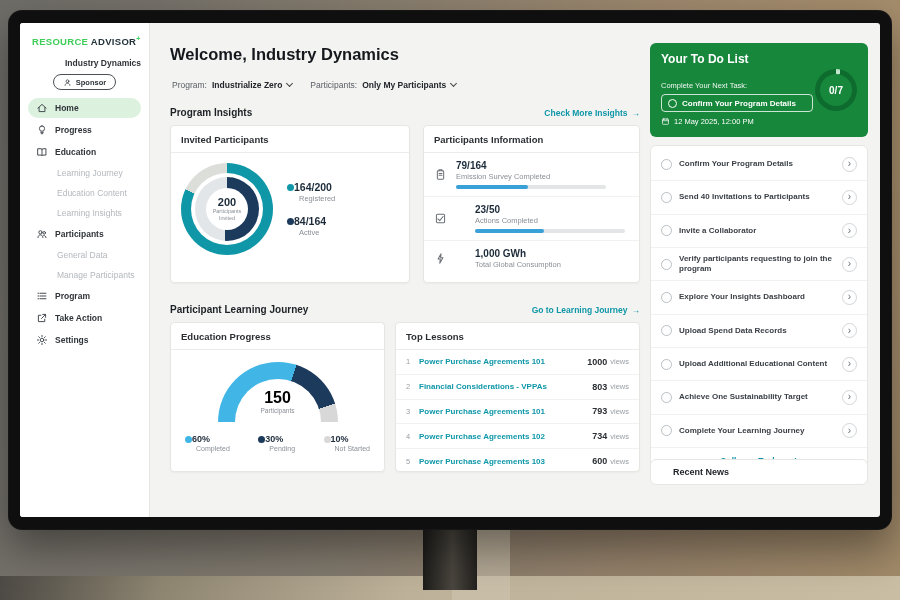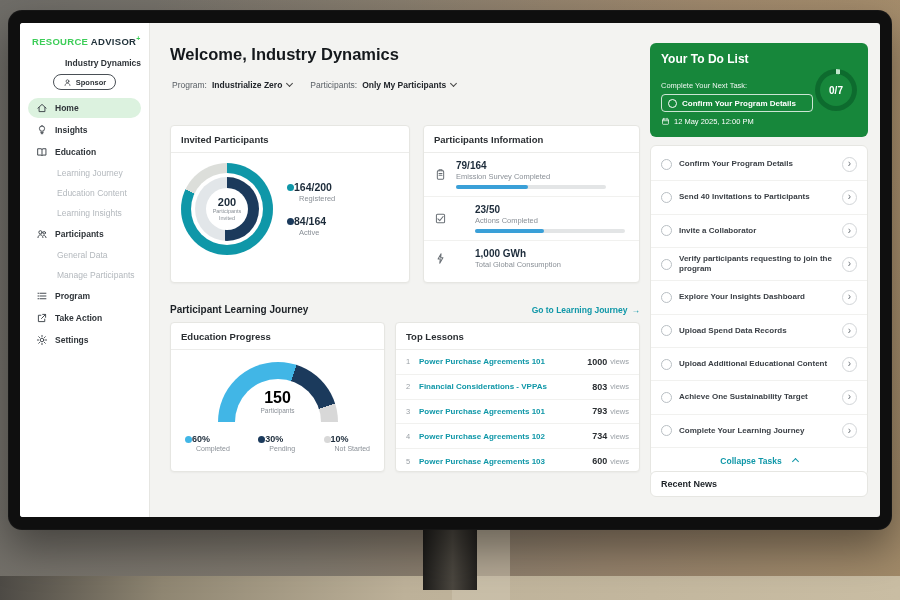--- a/index.html
+++ b/index.html
@@ -114,22 +114,22 @@
     justify-content:center; font-size:10px; font-weight:700; }
   .todo-card { position:absolute; left:0; top:122px; width:218px; height:332px; background:#fff; border:1px solid #e6e6e2;
     border-radius:6px; display:flex; flex-direction:column; padding:2px 0; }
   .task { flex:1; display:flex; align-items:center; gap:7px; padding:0 10px; border-bottom:1px solid #f1f1ef; cursor:pointer; }
   .task-check { width:11px; height:11px; border:1.3px solid #b9bfc4; border-radius:50%; flex:none; }
   .task-label { flex:1; font-size:8px; font-weight:600; color:#3a3f45; line-height:1.25; }
   .task-go { width:15px; height:15px; border:1px solid #d2d5d8; border-radius:50%; display:flex; align-items:center;
     justify-content:center; color:#6a7076; font-size:10px; flex:none; padding-bottom:1px; }
   .collapse { height:26px; display:flex; align-items:center; justify-content:center; gap:6px; font-size:8.5px;
     font-weight:700; color:#0f97a8; cursor:pointer; }
-  .news-card { position:absolute; left:0; top:448px; width:218px; height:26px; background:#fff; border:1px solid #e6e6e2;
-    border-radius:6px; display:flex; align-items:center; padding:0 10px; font-size:9px; font-weight:700; color:#1c2126; }
+  .news-card { position:absolute; left:0; top:436px; width:218px; height:26px; background:#fff; border:1px solid #e6e6e2;
+    border-radius:6px; display:flex; align-items:center; padding:0 22px; font-size:9px; font-weight:700; color:#1c2126; }
 </style>
 </head>
 <body>
 
 <div class="stage">
   <div class="desk"></div>
   <div class="bg-strip"></div>
   <div class="stand-neck"></div>
   <div class="monitor">
     <div class="screen">
@@ -159,21 +159,21 @@
                 </svg>
               </span>
               <span>Home</span>
             </div>
             <div class="nav-item">
               <span class="icon-wrap">
                 <svg viewBox="0 0 14 14" width="12" height="12" fill="none" stroke="#3c4248" stroke-width="1.1" stroke-linecap="round" stroke-linejoin="round">
                   <path d="M7 2.2 a3 3 0 0 1 3 3 c0 1.5 -1 2.1 -1.3 3.1 H5.3 C5 7.3 4 6.7 4 5.2 a3 3 0 0 1 3 -3 Z M5.6 9.8 h2.8 M6.1 11.3 h1.8"></path>
                 </svg>
               </span>
-              <span>Insights</span>
+              <span>Progress</span>
             </div>
             <div class="nav-item">
               <span class="icon-wrap">
                 <svg viewBox="0 0 14 14" width="12" height="12" fill="none" stroke="#3c4248" stroke-width="1.1" stroke-linecap="round" stroke-linejoin="round">
                   <path d="M2.4 3.2 H6 c0.5 0 1 0.4 1 0.9 c0 -0.5 0.5 -0.9 1 -0.9 h3.6 V10.6 H8.1 c-0.5 0 -1 0.4 -1.1 0.8 c-0.1 -0.4 -0.6 -0.8 -1.1 -0.8 H2.4 Z M7 4.1 V11"></path>
                 </svg>
               </span>
               <span>Education</span>
             </div>
             <div class="nav-item sub">
@@ -232,20 +232,24 @@
       <main class="main">
         <h1 class="welcome">Welcome, Industry Dynamics</h1>
 
         <div class="filters">
           <span class="flabel">Program:</span>
           <span class="fvalue"><span>Industrialize Zero</span><span class="caret"></span></span>
           <span class="flabel gap">Participants:</span>
           <span class="fvalue"><span>Only My Participants</span><span class="caret"></span></span>
         </div>
 
+        <div class="section-row sec1">
+          <span class="section-title">Program Insights</span>
+          <span class="section-link"><span>Check More Insights</span><span class="arr">→</span></span>
+        </div>
 
         <div class="card card-invited">
           <div class="card-title">Invited Participants</div>
           <div class="invited-body">
             <div class="donut" id="donut-outer" style="background: conic-gradient(rgb(15, 151, 168) 0deg, rgb(15, 151, 168) 295.2deg, rgb(220, 222, 218) 295.2deg, rgb(220, 222, 218) 360deg);">
               <div class="donut-gap"></div>
               <div class="donut-ring2" id="donut-inner" style="background: conic-gradient(rgb(27, 58, 92) 0deg, rgb(27, 58, 92) 184.39deg, rgb(226, 230, 233) 184.39deg, rgb(226, 230, 233) 360deg);"></div>
               <div class="donut-hole">
                 <span class="donut-center-value">200</span>
                 <span class="donut-center-label">Participants Invited</span>

